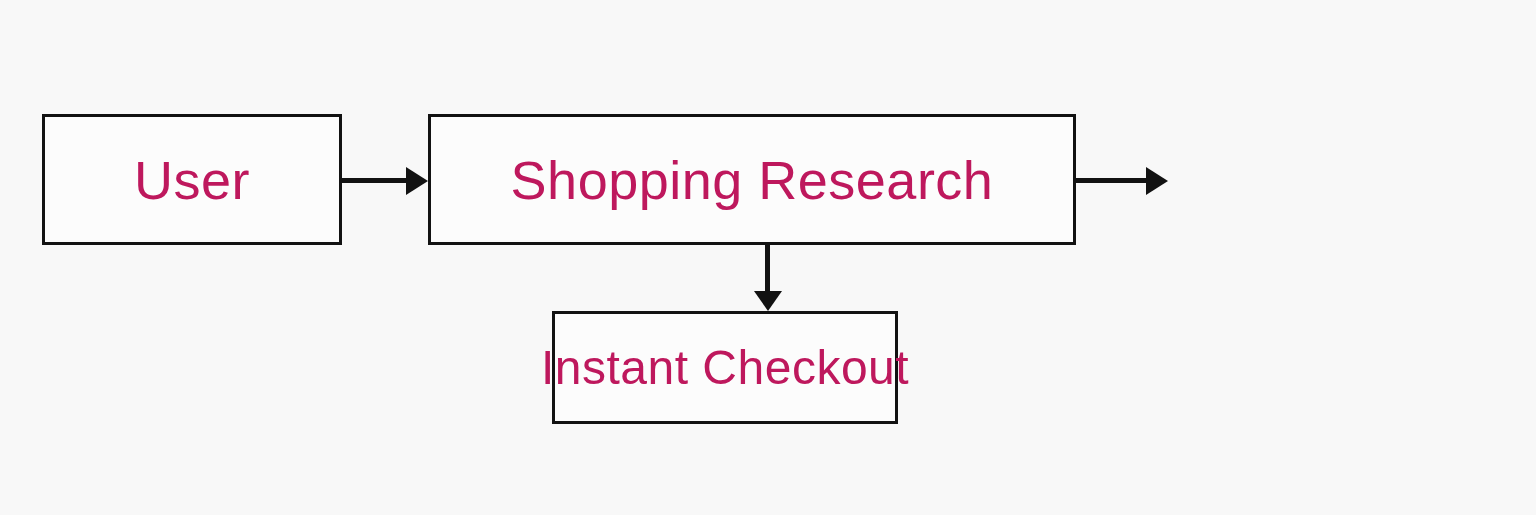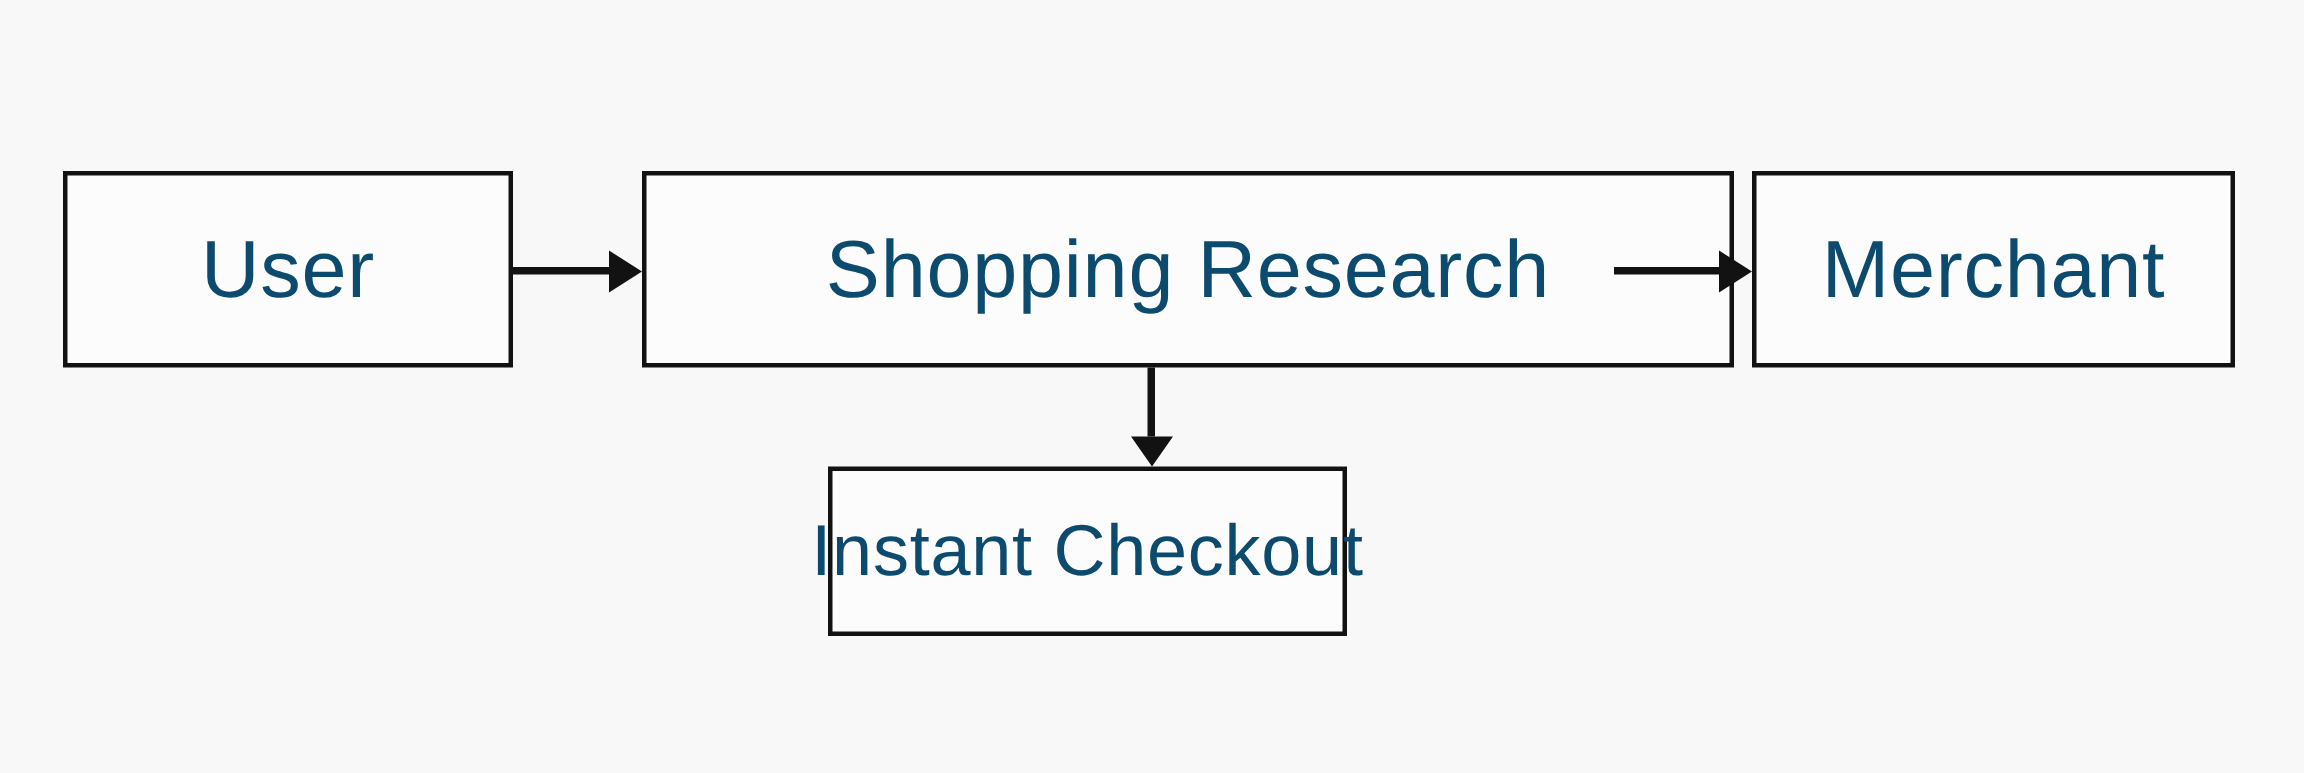--- a/index.html
+++ b/index.html
@@ -15,30 +15,30 @@
     font-family: "Liberation Sans", sans-serif;
   }
   .node {
     position: absolute;
     box-sizing: border-box;
     border: 3px solid #121212;
     background: #fcfcfc;
     display: flex;
     align-items: center;
     justify-content: center;
-    color: #0c4a6e;
+    color: #be185d;
     letter-spacing: 0.5px;
     white-space: nowrap;
   }
   .node-user {
     left: 42px;  top: 114px;  width: 300px; height: 131px;
     font-size: 54px;
   }
   .node-shopping {
-    left: 428px; top: 114px;  width: 728px; height: 131px;
+    left: 428px; top: 114px;  width: 648px; height: 131px;
     font-size: 54px;
   }
   .node-merchant {
     left: 1168px; top: 114px; width: 322px; height: 131px;
     font-size: 54px;
   }
   .node-instant {
     left: 552px; top: 311px;  width: 346px; height: 113px;
     font-size: 48px;
   }
@@ -81,23 +81,20 @@
 <div class="canvas">
 
   <div class="node node-user">
     <span>User</span>
   </div>
 
   <div class="node node-shopping">
     <span>Shopping Research</span>
   </div>
 
-  <div class="node node-merchant">
-    <span>Merchant</span>
-  </div>
 
   <div class="node node-instant">
     <span>Instant Checkout</span>
   </div>
 
   <div class="arrow-line-h line-1"></div>
   <div class="arrowhead-right head-1"></div>
 
   <div class="arrow-line-h line-2"></div>
   <div class="arrowhead-right head-2"></div>

